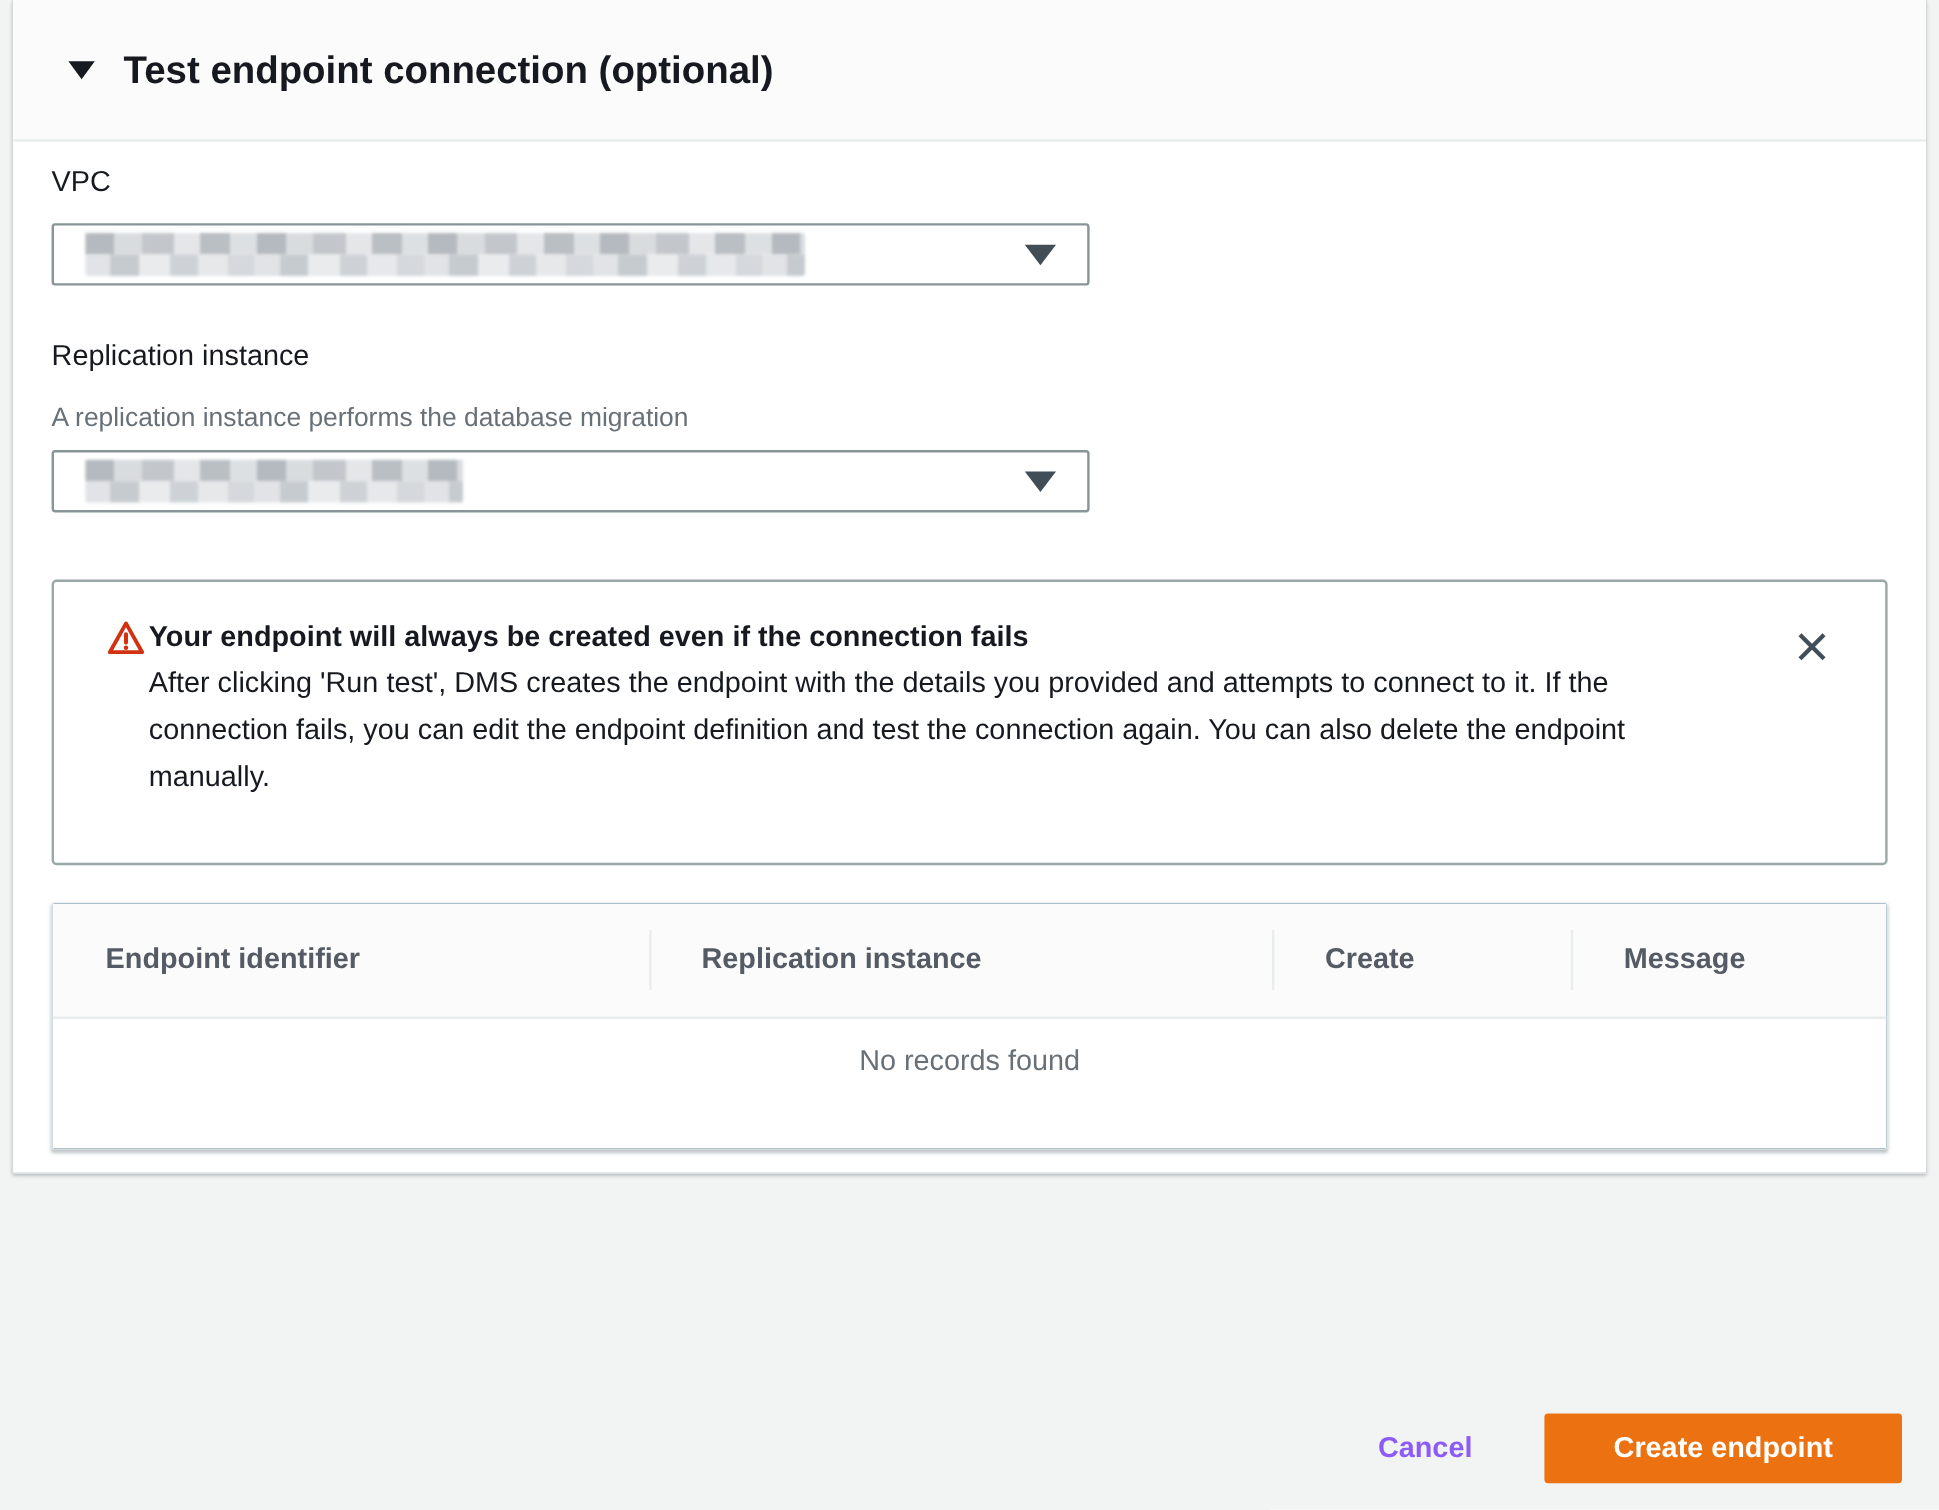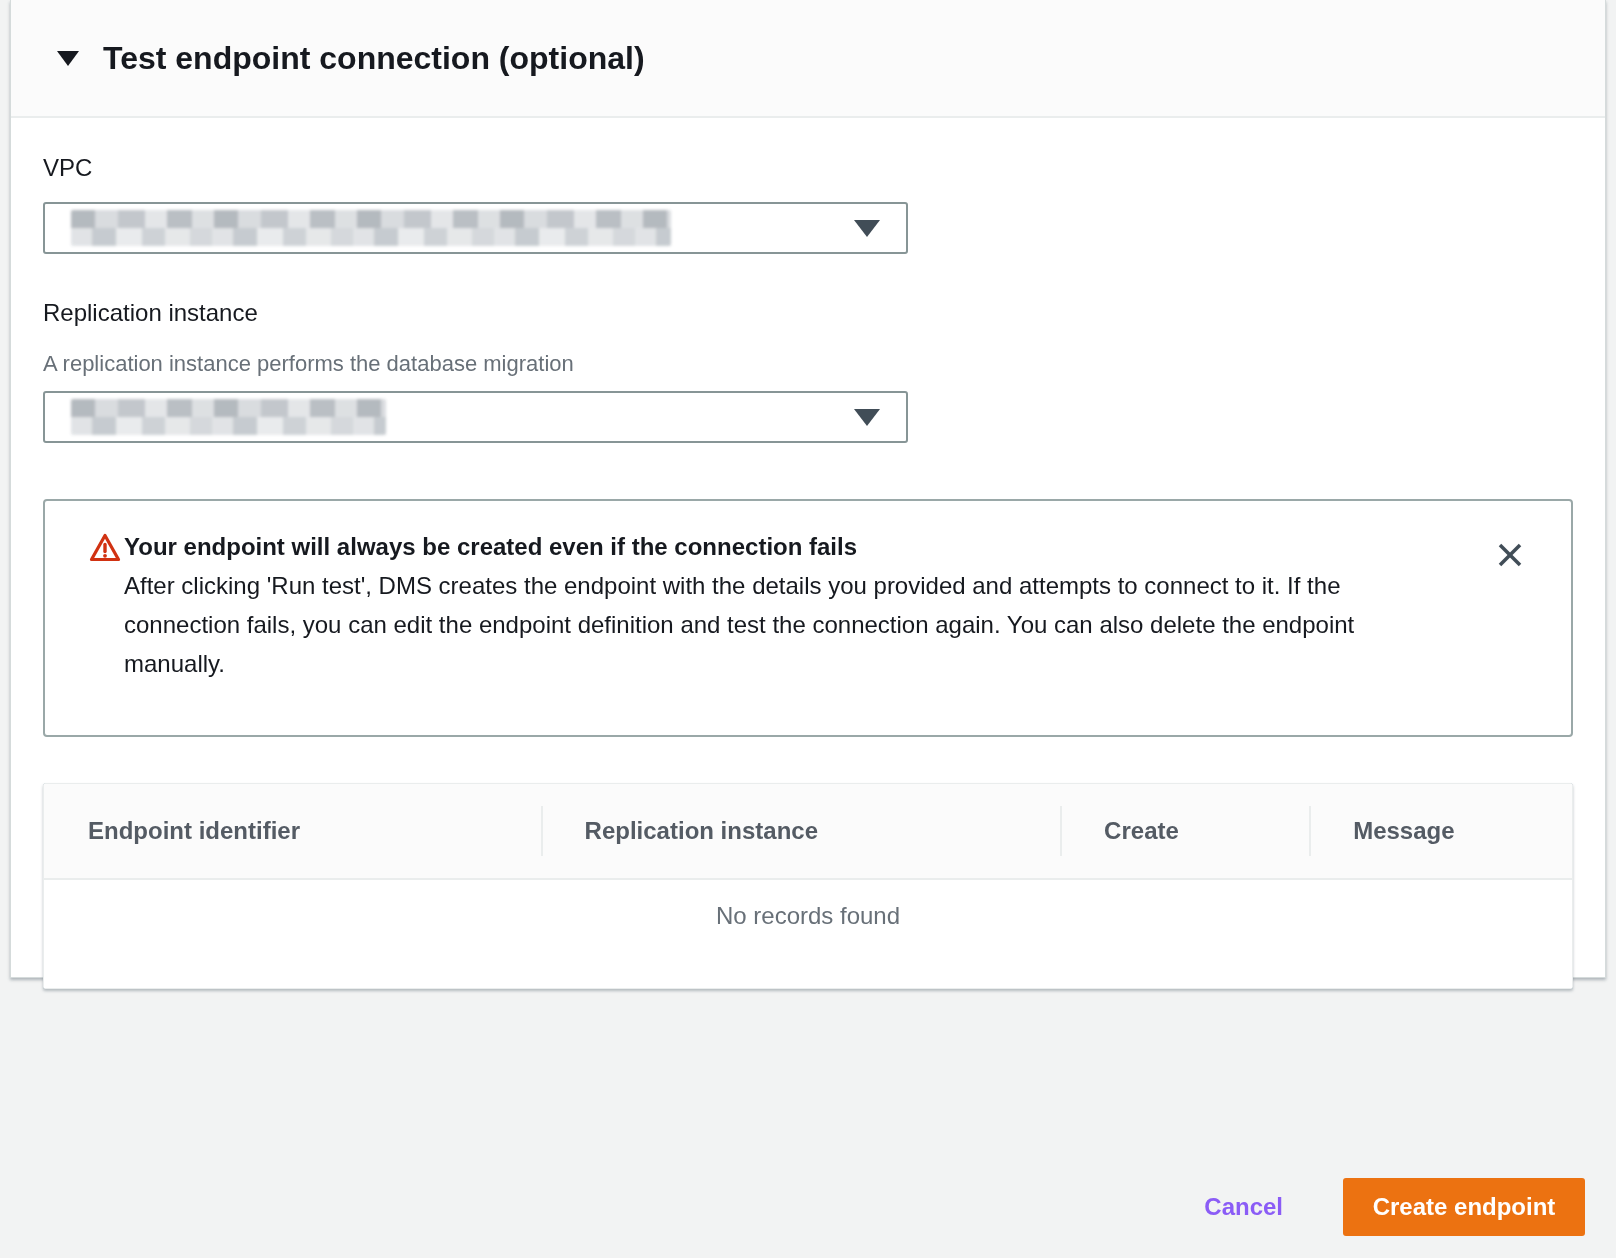--- a/index.html
+++ b/index.html
@@ -34,21 +34,21 @@
     border-left: 11px solid transparent;
     border-right: 11px solid transparent;
     border-top: 15px solid #16191f;
     margin-right: 24px;
   }
   .card-title { font-size: 32px; font-weight: bold; color: #16191f; }
 
   .content { padding: 0 32px; }
 
   
-  .field { margin-top: 36px; }
+  .field { margin-top: 20px; }
   .field.second { margin-top: 45px; }
   .field-label { font-size: 24px; color: #16191f; line-height: 28px; }
   .field-desc { font-size: 22px; color: #687078; line-height: 26px; margin-top: 24px; }
   .select {
     margin-top: 20px;
     width: 865px; height: 52px;
     background: #fff;
     border: 2px solid #879596; border-radius: 3px;
     display: flex; align-items: center; justify-content: space-between;
     padding: 0 26px;
@@ -94,21 +94,21 @@
   
   .btn-primary {
     background: #ec7211; color: #fff;
     font-family: inherit; font-size: 24px; font-weight: bold;
     border: none; border-radius: 3px; cursor: pointer;
   }
   .run-test { margin-top: 32px; width: 193px; height: 57px; }
 
   
   .table-wrap {
-    margin-top: 46px;
+    margin-top: 31px;
     border: 1px solid #eaeded; border-radius: 2px;
     box-shadow: 0 2px 3px rgba(90,105,115,.4);
     background: #0c4a6e;
   }
   .thead {
     display: grid;
     grid-template-columns: 32.5% 34% 16.3% 17.2%;
     align-items: center;
     height: 96px;
     background: #fbfbfb;
@@ -139,21 +139,21 @@
     width: 1616px; height: 158px;
     display: flex; justify-content: flex-end; align-items: center;
     padding: 56px 31px 0 0;
     gap: 60px;
   }
   .cancel-btn {
     background: none; border: none; cursor: pointer;
     font-family: inherit; font-size: 24px; font-weight: bold; color: #8b5cf6;
     padding: 0;
   }
-  .create-btn { width: 242px; height: 58px; }
+  .create-btn { width: 298px; height: 58px; }
 </style>
 </head>
 <body>
 
 <div class="card">
 
   <div class="card-header">
     <span class="tri-down"></span>
     <span class="card-title">Test endpoint connection (optional)</span>
   </div>

